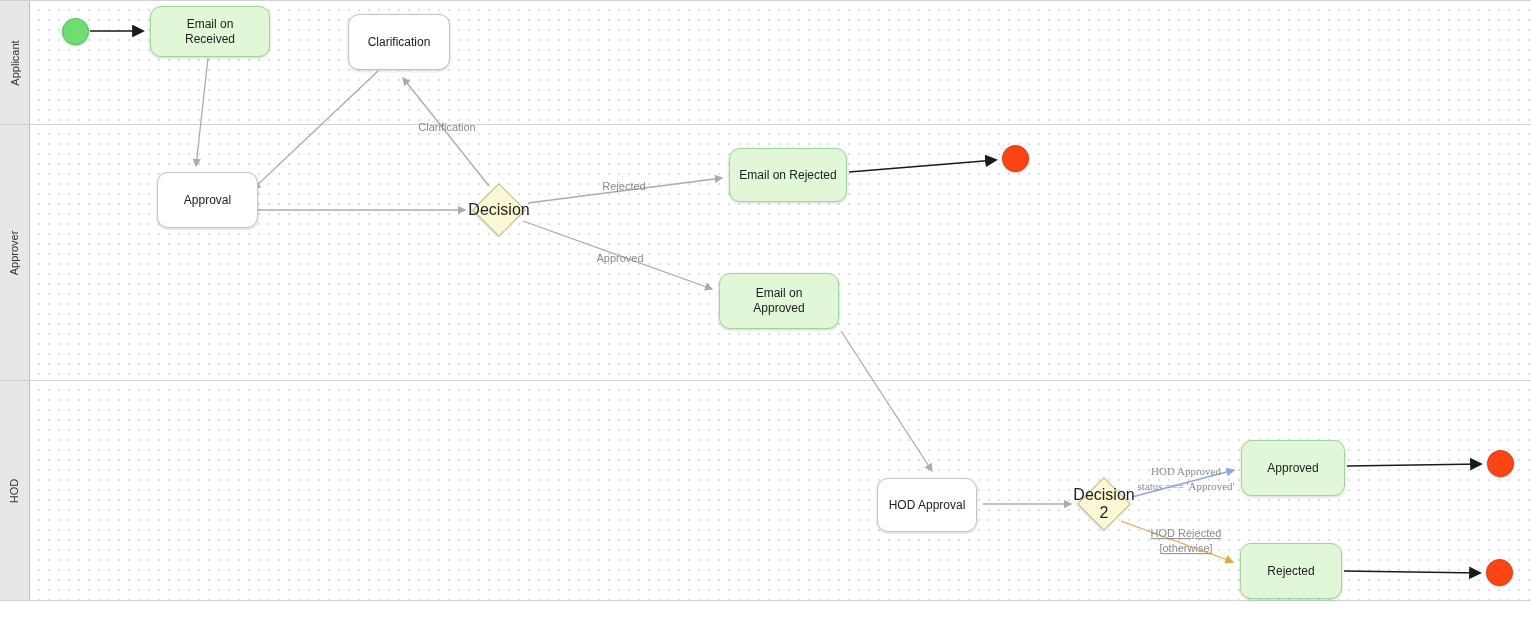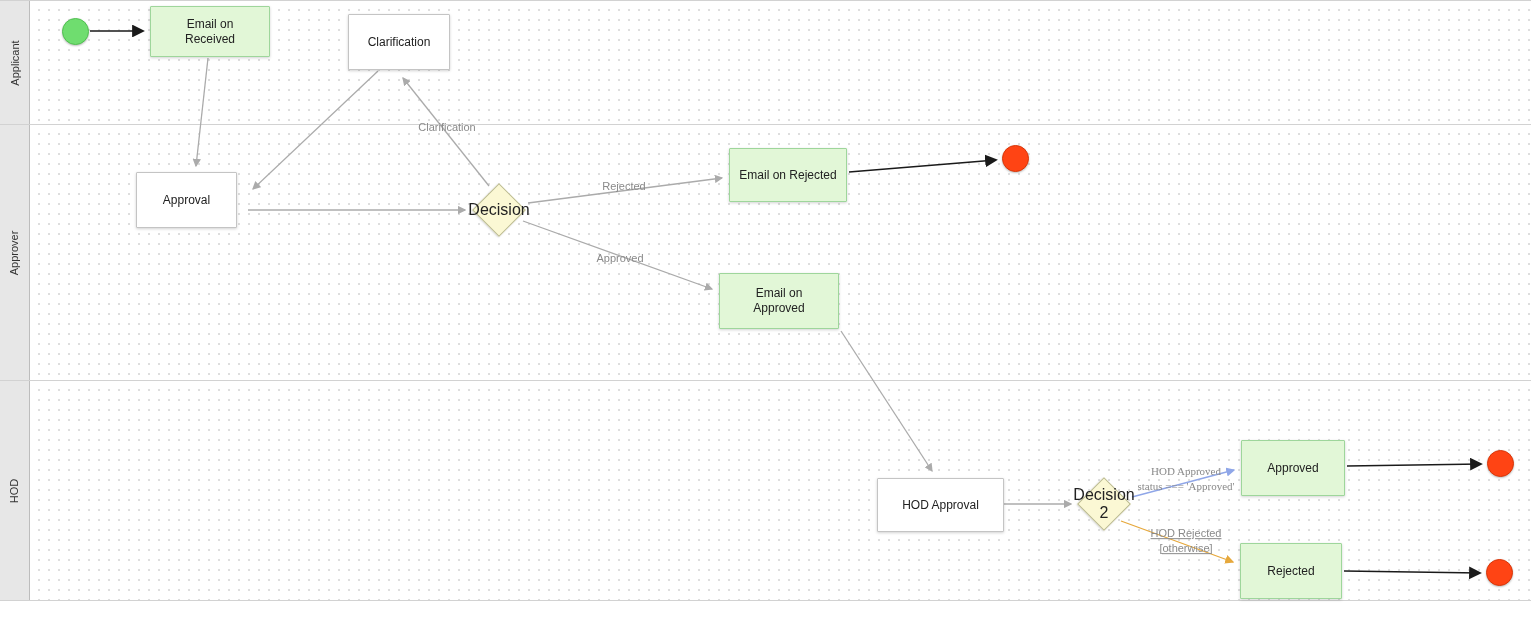--- a/index.html
+++ b/index.html
@@ -50,21 +50,21 @@
     width: 1531px;
     height: 624px;
     overflow: visible;
   }
   svg.edges path.edge { fill: none; }
 
   
   .task {
     position: absolute;
     box-sizing: border-box;
-    border-radius: 1px;
+    border-radius: 11px;
     border: 1px solid #c4c4c4;
     background: #ffffff;
     display: flex;
     align-items: center;
     justify-content: center;
     text-align: center;
     font-size: 12px;
     color: #222222;
     white-space: pre-line;
     line-height: 1.25;
@@ -187,25 +187,25 @@
 [otherwise]</div>
 
   <div class="event start" style="left:62px; top:18px;"></div>
   <div class="event end" style="left:1002px; top:145px;"></div>
   <div class="event end" style="left:1487px; top:450px;"></div>
   <div class="event end" style="left:1486px; top:559px;"></div>
 
   <div class="task green" style="left:150px; top:6px; width:120px; height:51px;">Email on
 Received</div>
   <div class="task" style="left:348px; top:14px; width:102px; height:56px;">Clarification</div>
-  <div class="task" style="left:136px; top:172px; width:101px; height:56px;">Approval</div>
+  <div class="task" style="left:157px; top:172px; width:101px; height:56px;">Approval</div>
   <div class="task green" style="left:729px; top:148px; width:118px; height:54px;">Email on Rejected</div>
   <div class="task green" style="left:719px; top:273px; width:120px; height:56px;">Email on
 Approved</div>
-  <div class="task" style="left:877px; top:478px; width:127px; height:54px;">HOD Approval</div>
+  <div class="task" style="left:877px; top:478px; width:100px; height:54px;">HOD Approval</div>
   <div class="task green" style="left:1241px; top:440px; width:104px; height:56px;">Approved</div>
   <div class="task green" style="left:1240px; top:543px; width:102px; height:56px;">Rejected</div>
 
   <div class="gateway" style="left:472px; top:183px;">
     <div class="shape"></div>
     <div class="glabel">Decision</div>
   </div>
   <div class="gateway" style="left:1077px; top:477px;">
     <div class="shape"></div>
     <div class="glabel">Decision

